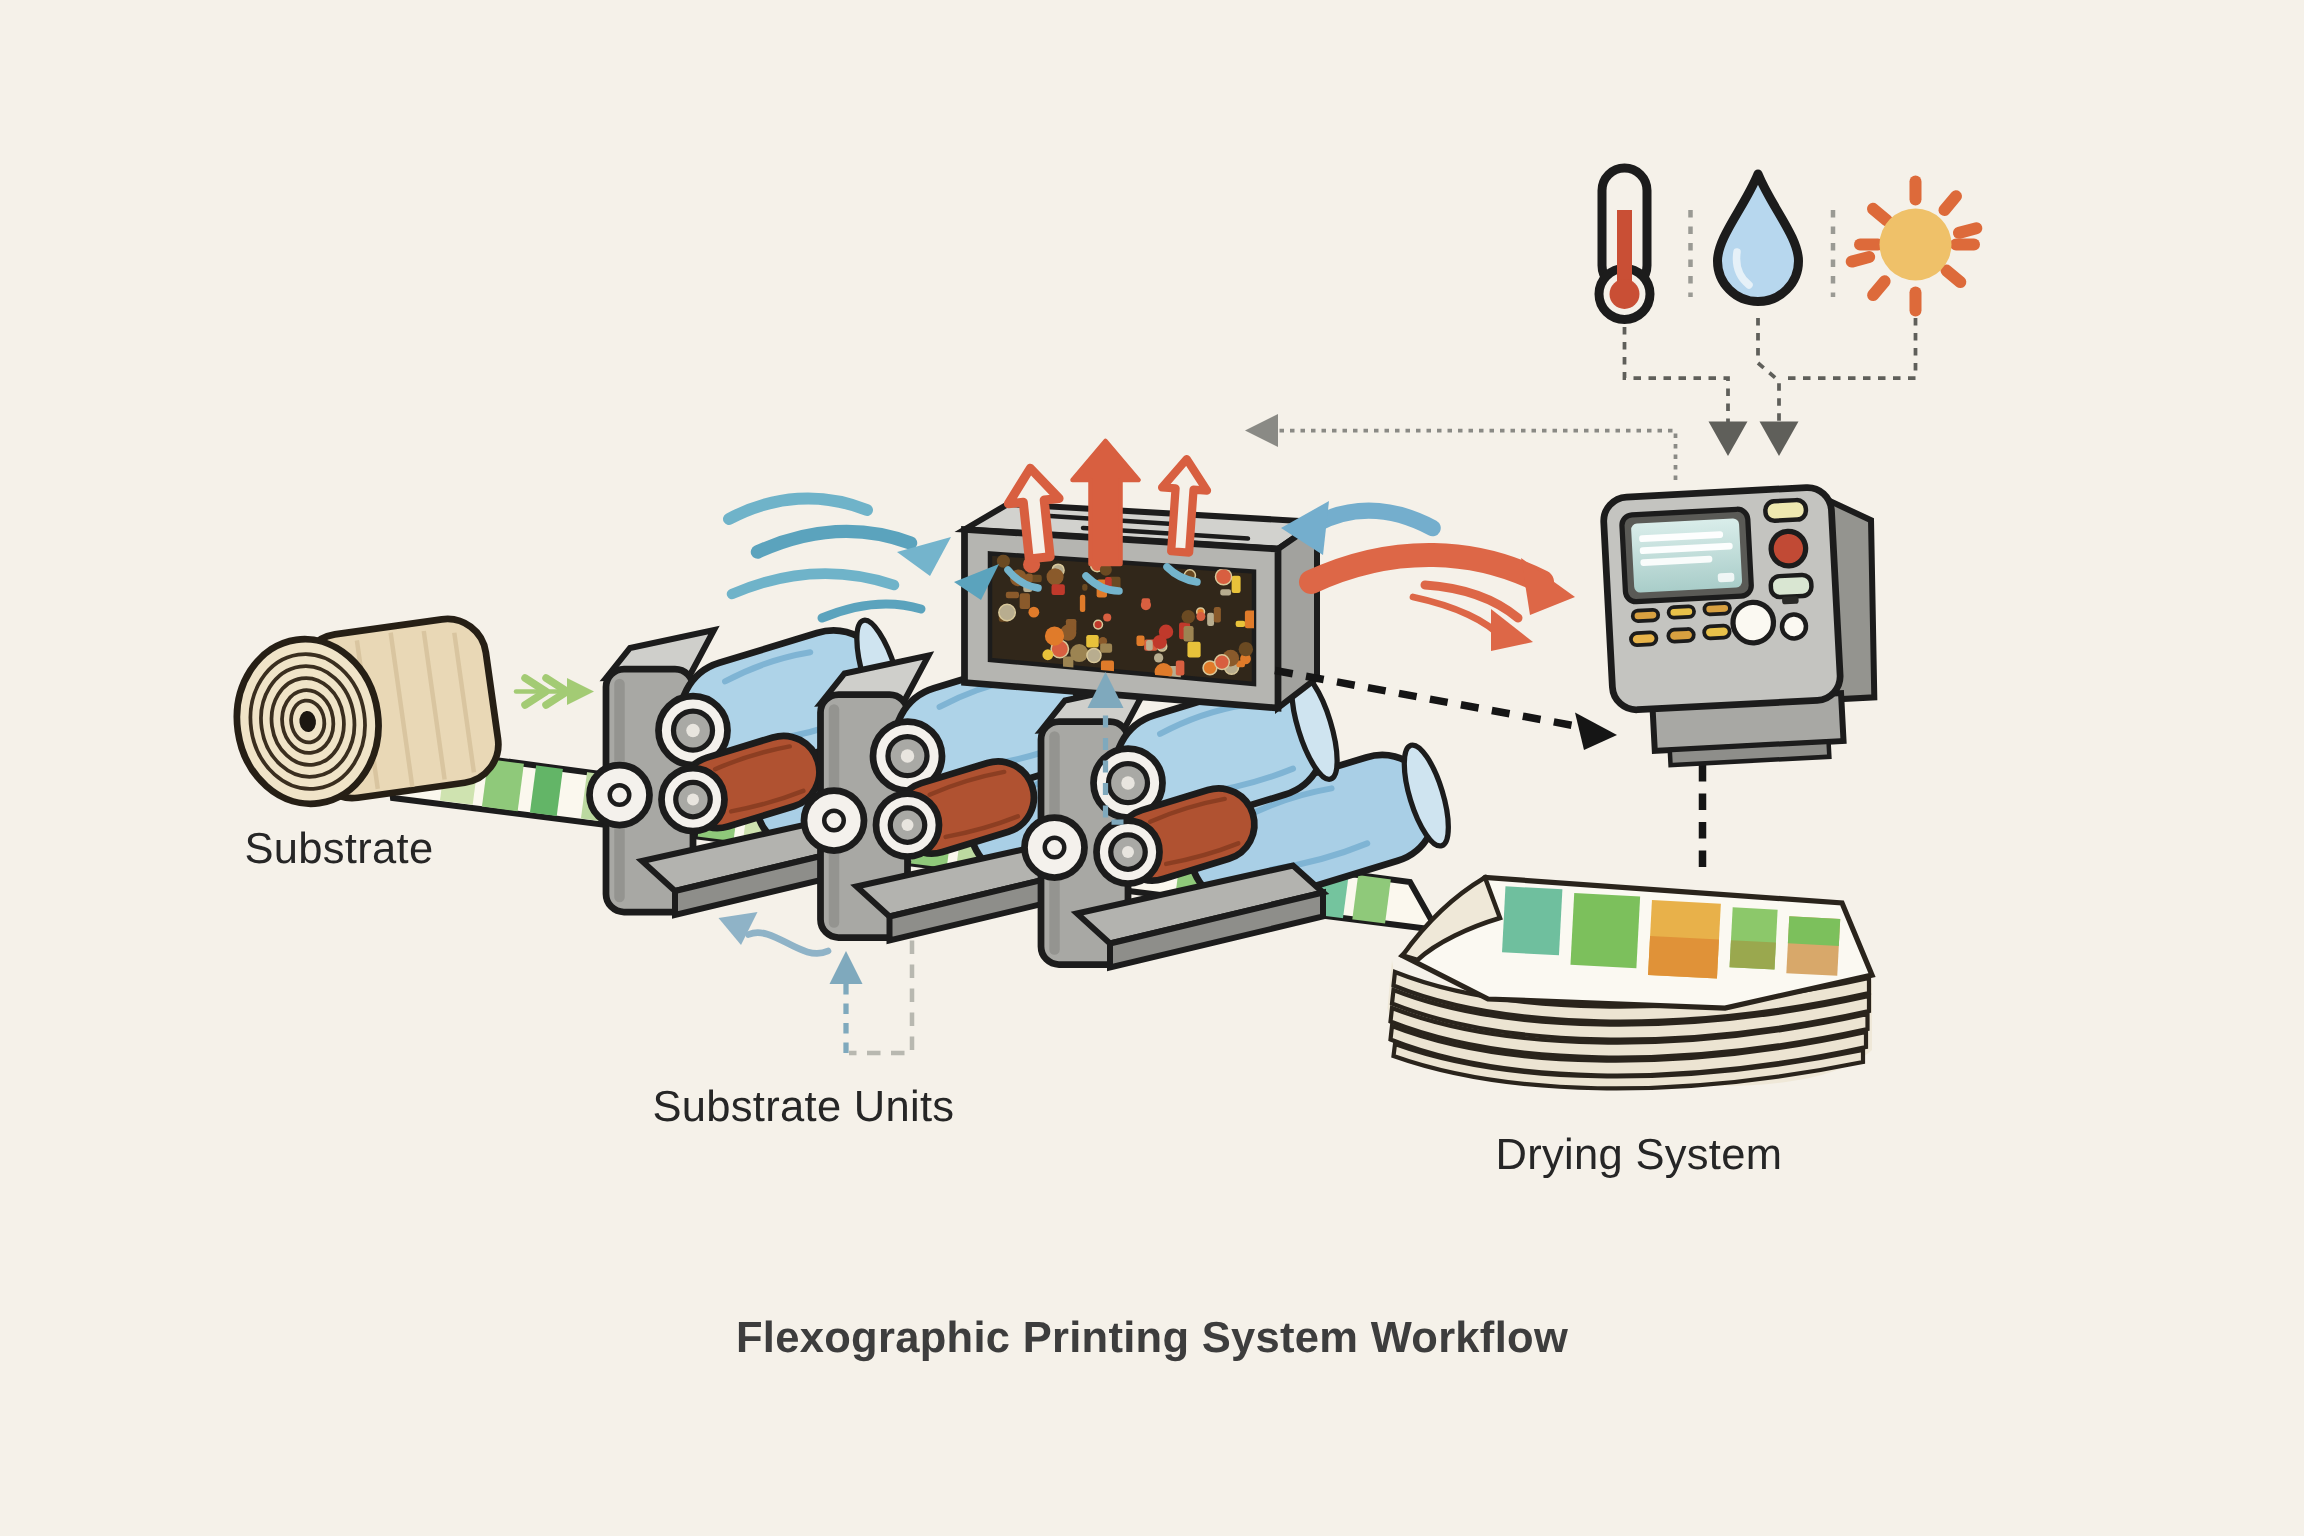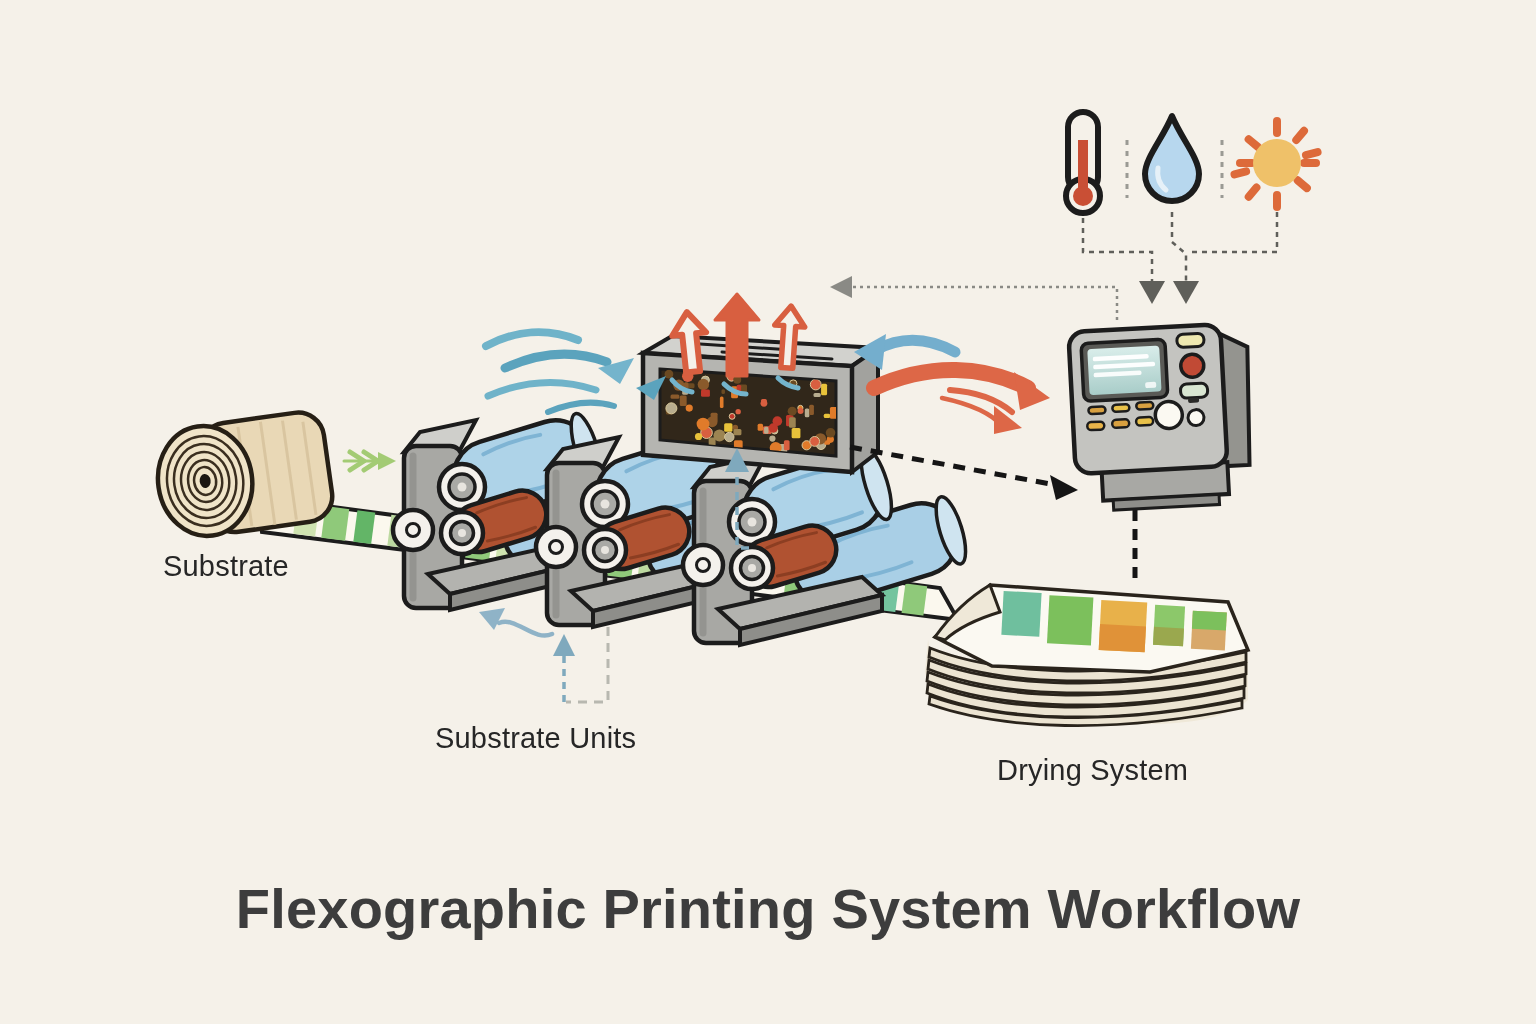--- a/index.html
+++ b/index.html
@@ -10,21 +10,21 @@
     position:relative;overflow:hidden;
   }
   .canvas{position:absolute;inset:0;width:1443px;height:1024px;}
   svg{position:absolute;left:0;top:0;}
   .label{
     position:absolute;color:#262626;font-size:29px;font-weight:400;
     letter-spacing:0.2px;white-space:nowrap;
   }
   .title{
     position:absolute;left:0;top:876px;width:1536px;text-align:center;
-    color:#3d3d3d;font-size:56px;font-weight:600;letter-spacing:0.2px;
+    color:#3d3d3d;font-size:29px;font-weight:600;letter-spacing:0.2px;
   }
 </style>
 </head>
 <body>
 
 <div class="canvas">
 <svg width="1536" height="1024" viewBox="0 0 1536 1024">
   <defs>
     <clipPath id="webClip">
       <polygon points="258,497 940,588 958,620 262,532"></polygon>

